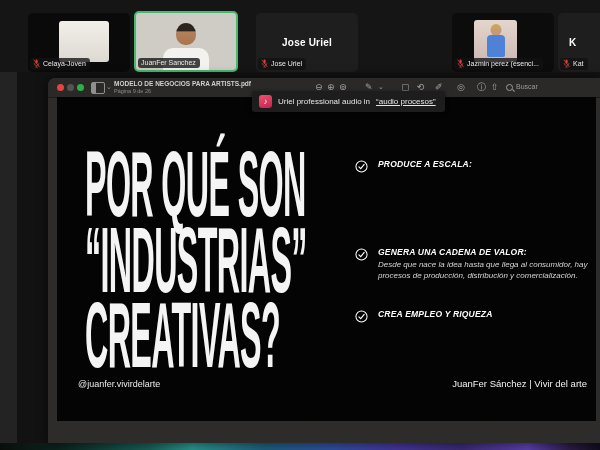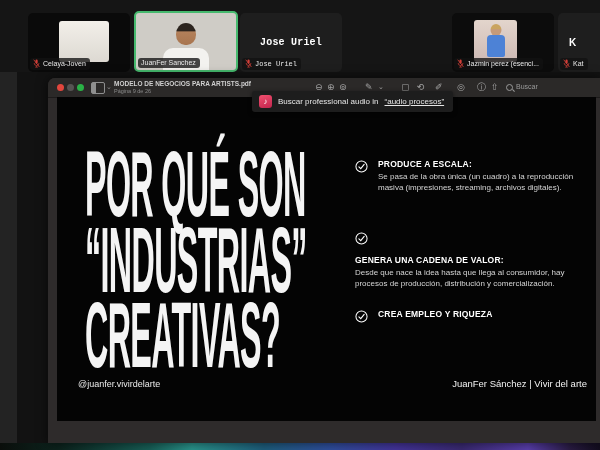--- a/index.html
+++ b/index.html
@@ -7,21 +7,21 @@
     width:600px;height:450px;position:relative;overflow:hidden;
     background:#141414;
     font-family:"Liberation Sans","DejaVu Sans",sans-serif;
     -webkit-font-smoothing:antialiased;
   }
   
   .video-strip{position:absolute;left:0;top:0;width:600px;height:72px;background:#151515;}
   .tile{position:absolute;top:13px;width:102px;height:59px;border-radius:5px;background:#1e1e1e;overflow:hidden;}
   .tile.t1{left:28px;background:#0a0a0a;}
   .tile.t2{left:134px;border:2px solid #46b96e;top:11px;width:100px;height:57px;background:#cfccc6;}
-  .tile.t3{left:240px;font-family:Liberation Mono, monospace;}
+  .tile.t3{left:256px;}
   .tile.t4{left:346px;}
   .tile.t5{left:452px;background:#0c0c0c;}
   .tile.t6{left:558px;width:102px;}
   .portrait-video{position:absolute;border-radius:3px;}
   .t1 .portrait-video{left:31px;top:8px;width:50px;height:41px;background:linear-gradient(180deg,#f2efe9,#ddd9d2);}
   .t5 .portrait-video{left:22px;top:7px;width:43px;height:42px;background:linear-gradient(180deg,#e3d5cc,#cdb9b4);}
   .person-head{position:absolute;left:50%;transform:translateX(-50%);top:10px;width:20px;height:22px;border-radius:50% 50% 45% 45%;
     background:linear-gradient(180deg,#2c241e 0%,#2c241e 38%,#b3805a 39%,#a8754f 100%);}
   .person-body{position:absolute;left:50%;transform:translateX(-50%);bottom:-4px;width:46px;height:26px;border-radius:10px 10px 0 0;background:#f3f2ef;}
   .w-head{position:absolute;left:50%;transform:translateX(-50%);top:4px;width:11px;height:12px;border-radius:50%;
@@ -52,22 +52,22 @@
   .doc-title{position:absolute;left:66px;top:2px;color:#cfcfcf;font-size:6.5px;font-weight:bold;white-space:nowrap;}
   .doc-sub{position:absolute;left:66px;top:10px;color:#8a8a8a;font-size:5.5px;white-space:nowrap;}
   .tb-ico{position:absolute;top:3px;color:#a3a3a3;font-size:9px;line-height:12px;}
   .search-label{position:absolute;top:5px;color:#9a9a9a;font-size:7px;}
   .mag{position:absolute;top:6px;width:5px;height:5px;border:1px solid #9a9a9a;border-radius:50%;}
   .mag::after{content:'';position:absolute;width:3px;height:1px;background:#9a9a9a;right:-3px;bottom:-1px;transform:rotate(45deg);}
   
   .page{position:absolute;left:9px;top:19px;width:539px;height:324px;background:#040404;overflow:hidden;}
   .big-title{position:absolute;left:28px;top:49px;color:#f4f4f4;font-weight:bold;font-size:52px;
     letter-spacing:-1px;line-height:42px;white-space:nowrap;transform:scale(0.62,1.8);transform-origin:left top;}
-  .check-item{position:absolute;left:298px;width:236px;display:flex;gap:10px;}
-  .ci-1{top:62px;} .ci-2{top:134px;flex-direction:column;} .ci-3{top:212px;}
+  .check-item{position:absolute;left:298px;width:236px;display:flex;gap:10px;font-style:italic;}
+  .ci-1{top:62px;} .ci-2{top:150px;} .ci-3{top:212px;}
   .check-ico{flex:0 0 auto;margin-top:1px;}
   .ci-head{color:#ffffff;font-weight:bold;font-size:8.5px;letter-spacing:.2px;margin-bottom:3px;}
   .ci-body{color:#d6d6d6;font-size:8px;line-height:1.35;width:213px;}
   .footer-left{position:absolute;left:21px;top:282px;color:#eaeaea;font-size:9px;}
   .footer-right{position:absolute;right:9px;top:281px;color:#f2f2f2;font-size:9.5px;text-align:right;}
   
   .notif{position:absolute;left:252px;top:91px;height:21px;display:flex;align-items:center;gap:6px;
     background:#1d1d1d;border-radius:3px;padding:0 9px 0 7px;box-shadow:0 1px 4px rgba(0,0,0,.5);z-index:20;}
   .notif-ico{width:13px;height:13px;border-radius:3px;background:linear-gradient(160deg,#f0506f,#c2244d);
     color:#fff;font-size:8px;display:flex;align-items:center;justify-content:center;}
@@ -177,21 +177,20 @@
         <div>CREATIVAS?</div>
       </div>
 
       <div class="check-item ci-1">
         <svg class="check-ico" width="13" height="13" viewBox="0 0 14 14">
             <circle cx="7" cy="7" r="6" fill="none" stroke="#fff" stroke-width="1.1"></circle>
             <path d="M4.2 7.3 l2 2 L9.9 4.8" fill="none" stroke="#fff" stroke-width="1.2" stroke-linecap="round"></path>
           </svg>
         <div>
           <div class="ci-head">PRODUCE A ESCALA:</div>
-          <div class="ci-body">Se pasa de la obra única (un cuadro) a la reproducción masiva (impresiones, streaming, archivos digitales).</div>
         </div>
       </div>
 
       <div class="check-item ci-2">
         <svg class="check-ico" width="13" height="13" viewBox="0 0 14 14">
             <circle cx="7" cy="7" r="6" fill="none" stroke="#fff" stroke-width="1.1"></circle>
             <path d="M4.2 7.3 l2 2 L9.9 4.8" fill="none" stroke="#fff" stroke-width="1.2" stroke-linecap="round"></path>
           </svg>
         <div>
           <div class="ci-head">GENERA UNA CADENA DE VALOR:</div>
@@ -210,15 +209,15 @@
       </div>
 
       <div class="footer-left">@juanfer.vivirdelarte</div>
       <div class="footer-right">JuanFer Sánchez | Vivir del arte</div>
     </div>
   </div>
 </div>
 
 <div class="notif">
   <div class="notif-ico">♪</div>
-  <span class="notif-text">Buscar professional audio in </span>
+  <span class="notif-text">Uriel professional audio in </span>
   <span class="notif-link">“audio procesos”</span>
 </div>
 
 </body></html>

